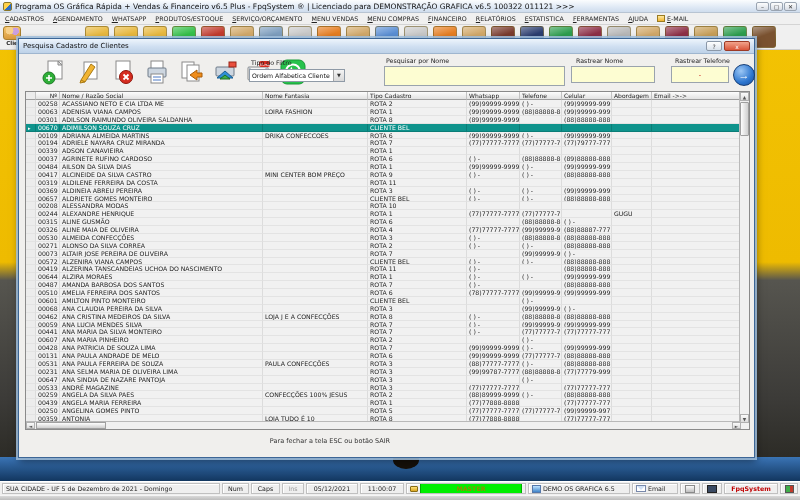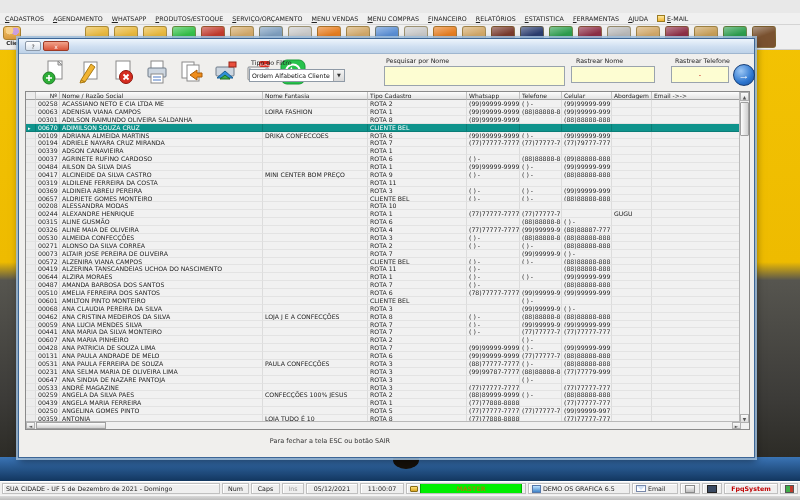--- a/index.html
+++ b/index.html
@@ -129,20 +129,29 @@
   .gridicon { width:9px; height:8px;
     background:linear-gradient(90deg,#3fae49 0 50%,#c03a2b 50% 100%); border:1px solid #555; }
   .tasksliver { position:absolute; left:0; top:495px; width:800px; height:5px;
     background:linear-gradient(#d9d9d9,#bdbdbd); border-top:1px solid #f5f5f5; }
 </style>
 </head>
 <body>
 
 <div id="screen">
 
+  <div class="titlebar">
+    <span class="appicon"></span>
+    <span class="titletext">Programa OS Gráfica Rápida + Vendas &amp; Financeiro v6.5 Plus - FpqSystem ® | Licenciado para  DEMONSTRAÇÃO GRAFICA v6.5 100322 011121 &gt;&gt;&gt;</span>
+    <span class="winbtns">
+      <span class="winbtn">–</span>
+      <span class="winbtn">▢</span>
+      <span class="winbtn">✕</span>
+    </span>
+  </div>
 
   <div class="menubar" id="menubar">
       <span class="menu-item"><u>C</u>ADASTROS</span>
       <span class="menu-item"><u>A</u>GENDAMENTO</span>
       <span class="menu-item"><u>W</u>HATSAPP</span>
       <span class="menu-item"><u>P</u>RODUTOS/ESTOQUE</span>
       <span class="menu-item"><u>S</u>ERVIÇO/ORÇAMENTO</span>
       <span class="menu-item"><u>M</u>ENU VENDAS</span>
       <span class="menu-item"><u>M</u>ENU COMPRAS</span>
       <span class="menu-item"><u>F</u>INANCEIRO</span>
@@ -185,20 +194,21 @@
       <div class="ppl"></div>
       <div class="lbl">Clie</div>
     </div>
     <div class="bgbottom">
       <div class="blob"></div>
     </div>
   </div>
 
   <div class="dialog">
     <div class="dtitle">
+      <span class="dtext">Pesquisa Cadastro de Clientes</span>
       <span class="dbtn">?</span>
       <span class="dbtn close">x</span>
     </div>
 
     <div class="dtoolbar">
       <div class="dicons">
         <button class="dicon">
           <svg viewBox="0 0 28 28">
               <rect x="7" y="3" width="14" height="18" fill="#fff" stroke="#8a8a8a"></rect>
               <path d="M17 3l4 4h-4z" fill="#dcdcdc" stroke="#8a8a8a"></path>

